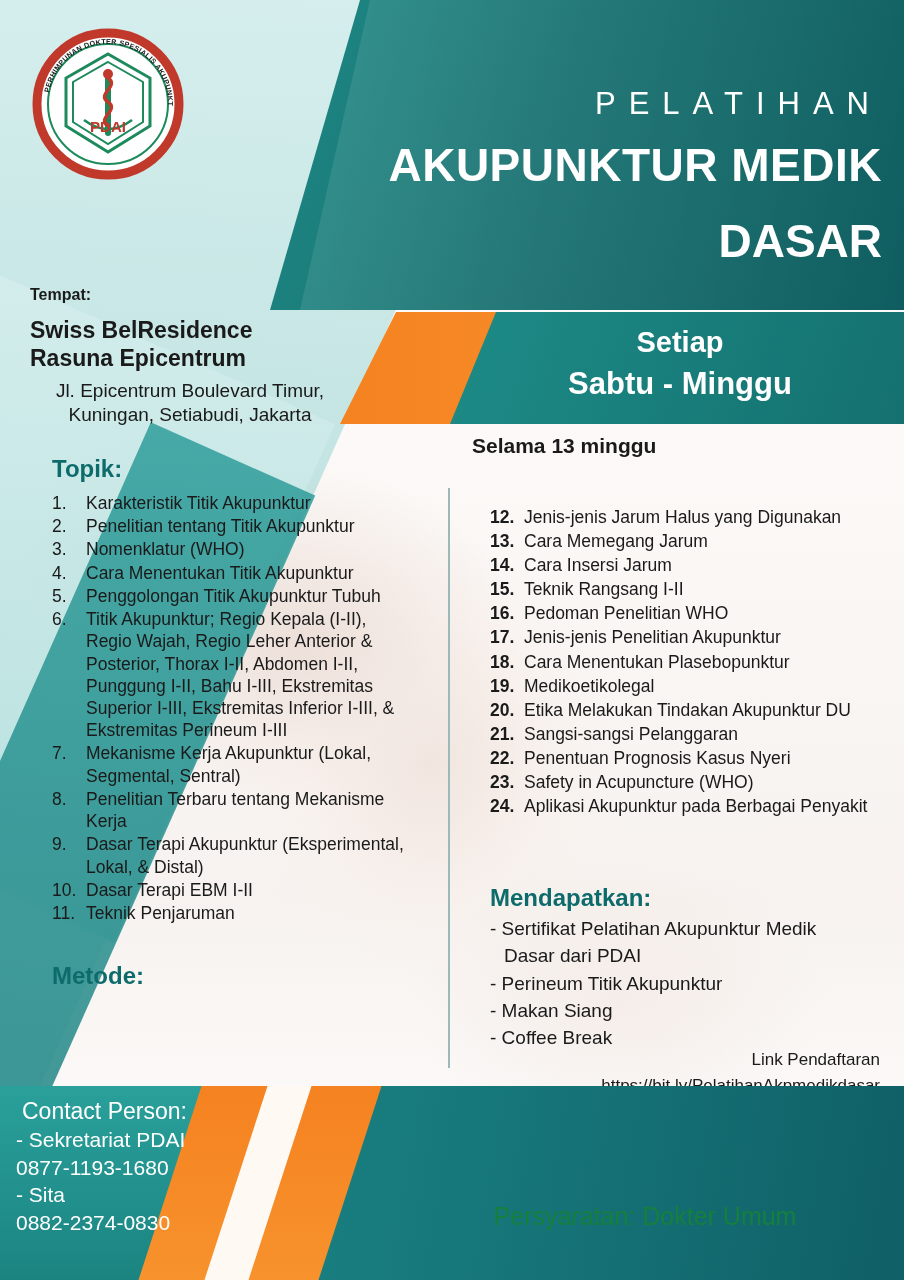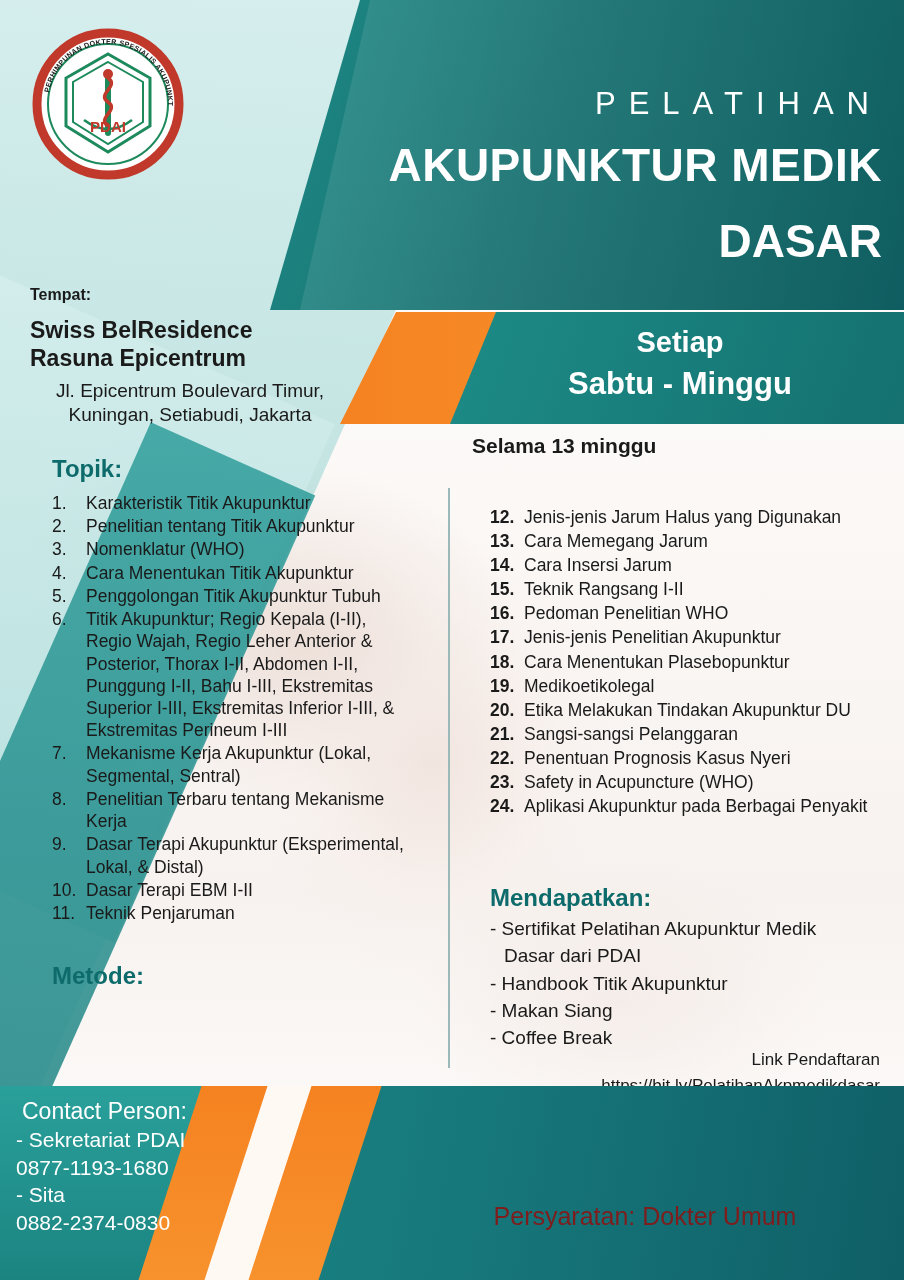--- a/index.html
+++ b/index.html
@@ -210,21 +210,21 @@
   .contact-label {
     position:absolute; left:22px; top:1098px;
     font-size:23px; font-weight:normal; color:#ffffff;
   }
   .contact-list {
     position:absolute; left:16px; top:1126px; width:260px;
     font-size:21px; color:#ffffff; line-height:1.32;
   }
   .persyaratan {
     position:absolute; left:400px; top:1202px; width:490px;
-    text-align:center; font-size:25px; color:#7f1d1d;
+    text-align:center; font-size:25px; color:#15803d;
   }
 </style>
 </head>
 <body>
 
 <div class="poster">
 
   <div class="bg-white"></div>
   <div class="bg-photo"></div>
   <div class="teal-diag-left"></div>
@@ -306,21 +306,21 @@
     </ul>
 
   <div class="v-divider"></div>
 
   <div class="metode-label">Metode:</div>
 
   <div class="mendapatkan-label">Mendapatkan:</div>
   <div class="mendapatkan-list" id="mendapatkan-list">
       <div>- Sertifikat Pelatihan Akupunktur Medik</div>
       <div class="indent">Dasar dari PDAI</div>
-      <div>- Handbook Titik Akupunktur</div>
+      <div>- Perineum Titik Akupunktur</div>
       <div>- Makan Siang</div>
       <div>- Coffee Break</div>
     </div>
 
   <div class="link-label">Link Pendaftaran</div>
   <div class="link-url">https://bit.ly/PelatihanAkpmedikdasar</div>
   <div class="biaya-label">Biaya:</div>
   <div class="biaya-value">Rp. 9.500.000,-</div>
 
   <div class="footer-teal"></div>

